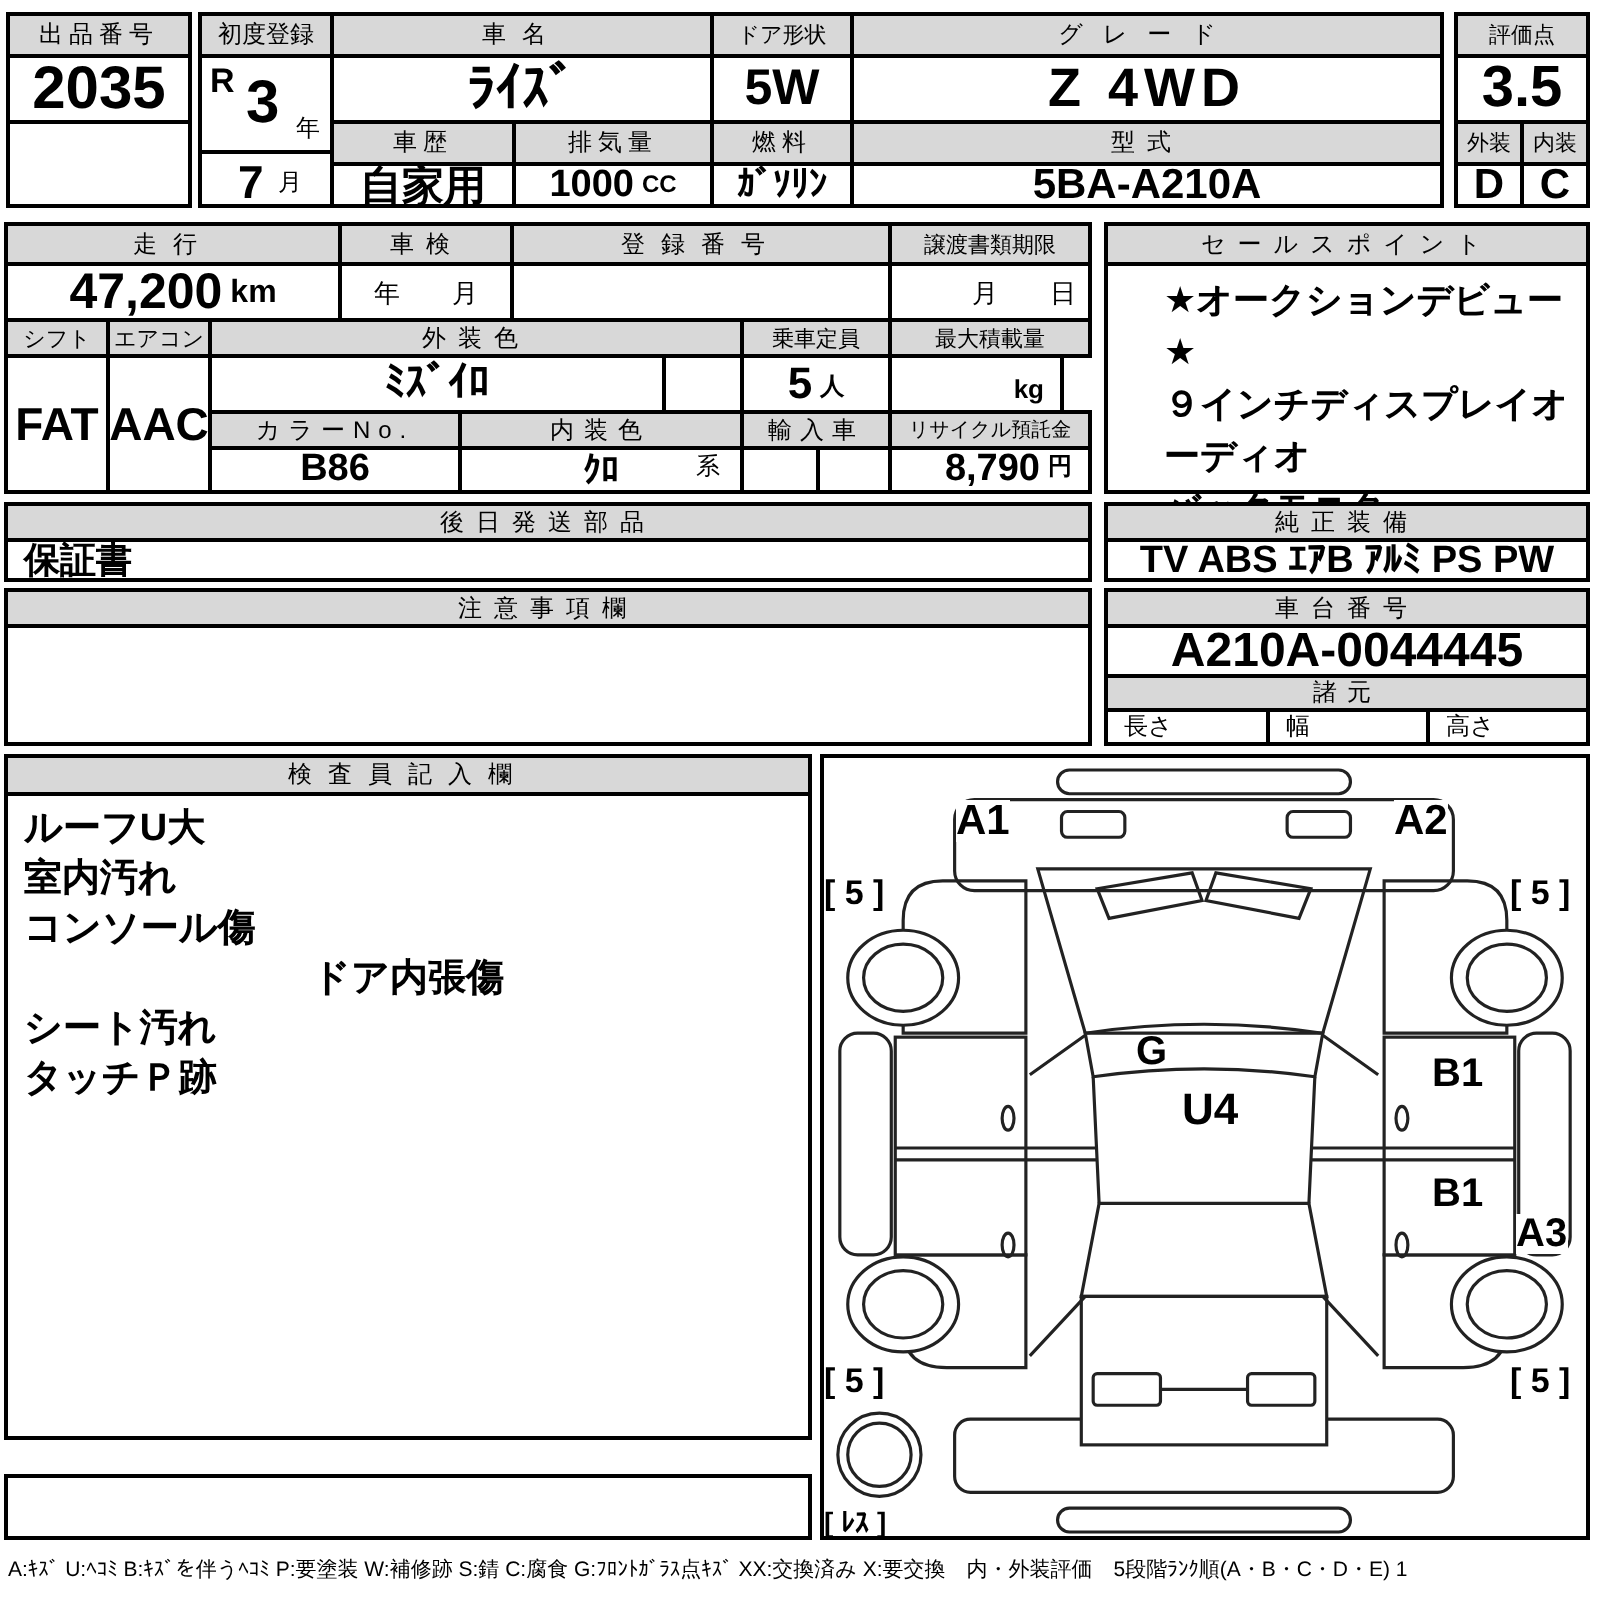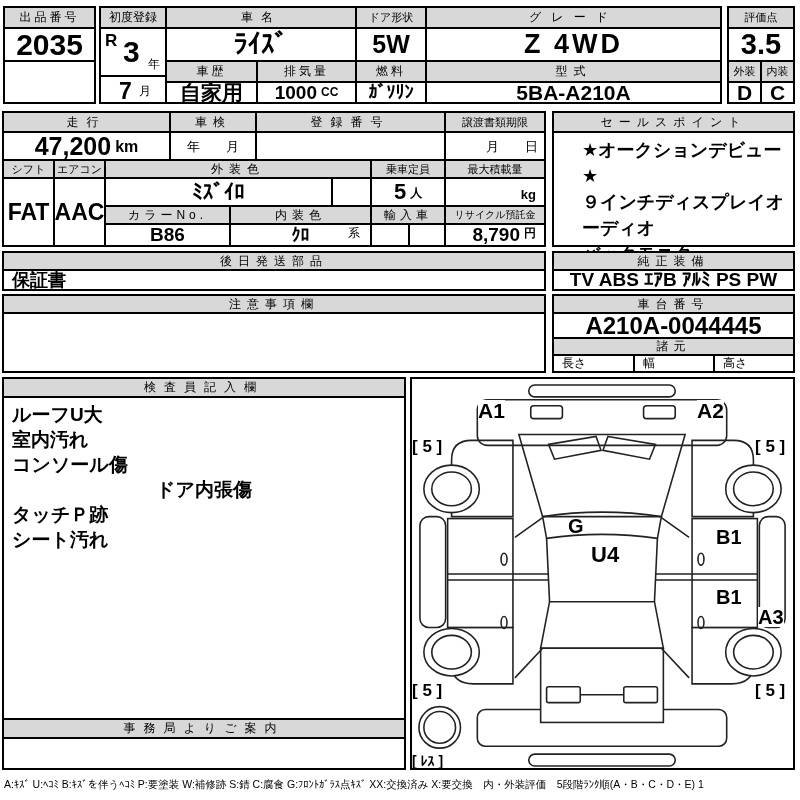--- a/index.html
+++ b/index.html
@@ -94,21 +94,21 @@
     <span>ｸﾛ</span>
     <span style="position:absolute;right:10px;bottom:3px;font-size:12px;font-weight:normal;">系</span>
   </div>
 
   <div class="cell hdr tight" style="left:370px;top:159px;width:76px;height:20px;">乗車定員</div>
   <div class="cell val" style="left:370px;top:177px;width:76px;height:30px;font-size:22px;">
     <span>5</span>
     <span class="unit">人</span>
   </div>
   <div class="cell hdr tight" style="left:444px;top:159px;width:102px;height:20px;">最大積載量</div>
-  <div class="cell val right" style="left:444px;top:177px;width:102px;height:30px;align-items:flex-end;padding-bottom:3px;font-size:13px;">kg</div>
+  <div class="cell val right" style="left:444px;top:177px;width:88px;height:30px;align-items:flex-end;padding-bottom:3px;font-size:13px;">kg</div>
   <div class="cell hdr" style="left:370px;top:205px;width:76px;height:20px;letter-spacing:4px;">輸入車</div>
   <div class="cell" style="left:370px;top:223px;width:40px;height:24px;"></div>
   <div class="cell" style="left:408px;top:223px;width:38px;height:24px;"></div>
   <div class="cell hdr tight" style="left:444px;top:205px;width:102px;height:20px;font-size:10px;">リサイクル預託金</div>
   <div class="cell val right" style="left:444px;top:223px;width:102px;height:24px;font-size:19px;">
     <span>8,790</span>
     <span class="unit">円</span>
   </div>
 
   <div class="cell hdr" style="left:552px;top:111px;width:243px;height:22px;letter-spacing:6px;">セールスポイント</div>
@@ -132,24 +132,23 @@
   <div class="cell small left" style="left:552px;top:354px;width:83px;height:19px;display:flex;align-items:center;font-size:12px;">長さ</div>
   <div class="cell small left" style="left:633px;top:354px;width:82px;height:19px;display:flex;align-items:center;font-size:12px;">幅</div>
   <div class="cell small left" style="left:713px;top:354px;width:82px;height:19px;display:flex;align-items:center;font-size:12px;">高さ</div>
 
   <div class="cell hdr" style="left:2px;top:377px;width:404px;height:21px;letter-spacing:8px;">検査員記入欄</div>
   <div class="cell lines" style="left:2px;top:396px;width:404px;height:324px;">
     <div style="font-size:19px;line-height:25px;">ルーフU大</div>
     <div style="font-size:19px;line-height:25px;">室内汚れ</div>
     <div style="font-size:19px;line-height:25px;">コンソール傷</div>
     <div style="font-size:19px;line-height:25px;text-align:center;">ドア内張傷</div>
+    <div style="font-size:19px;line-height:25px;">シート汚れ</div>
     <div style="font-size:19px;line-height:25px;">タッチＰ跡</div>
-    <div style="font-size:19px;line-height:25px;">シート汚れ</div>
-  </div>
-  <div class="cell hdr" style="left:2px;top:718px;width:404px;height:21px;letter-spacing:8px;">事務局よりご案内</div>
+  </div>
   <div class="cell" style="left:2px;top:737px;width:404px;height:33px;"></div>
 
   <div class="cell" style="left:410px;top:377px;width:385px;height:393px;">
     <svg viewBox="0 0 385 393">
       <g fill="none" stroke="#222" stroke-width="1.6">
         <rect x="118" y="6" width="148" height="12" rx="6"></rect>
         <rect x="66" y="21" width="252" height="46" rx="10"></rect>
         <rect x="120" y="27" width="32" height="13" rx="3"></rect>
         <rect x="234" y="27" width="32" height="13" rx="3"></rect>
         <path d="M108 56 L276 56 L252 139 L132 139 Z"></path>

